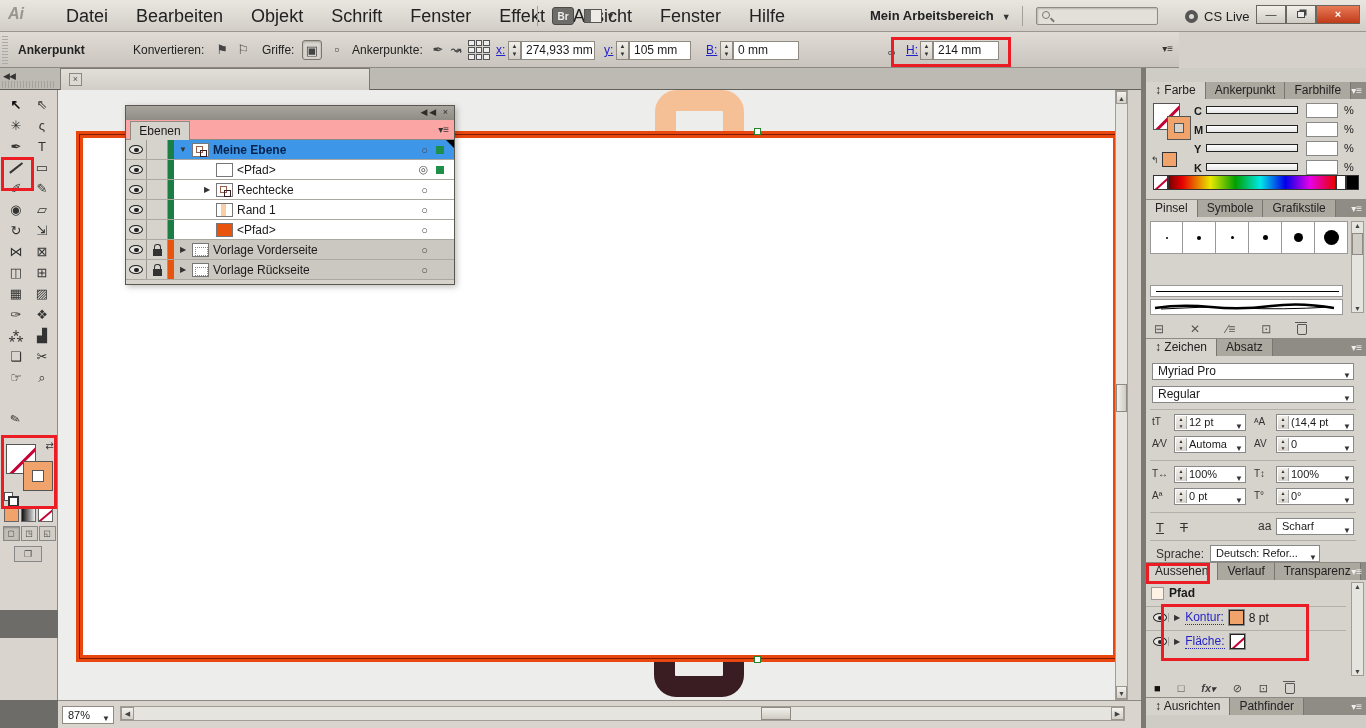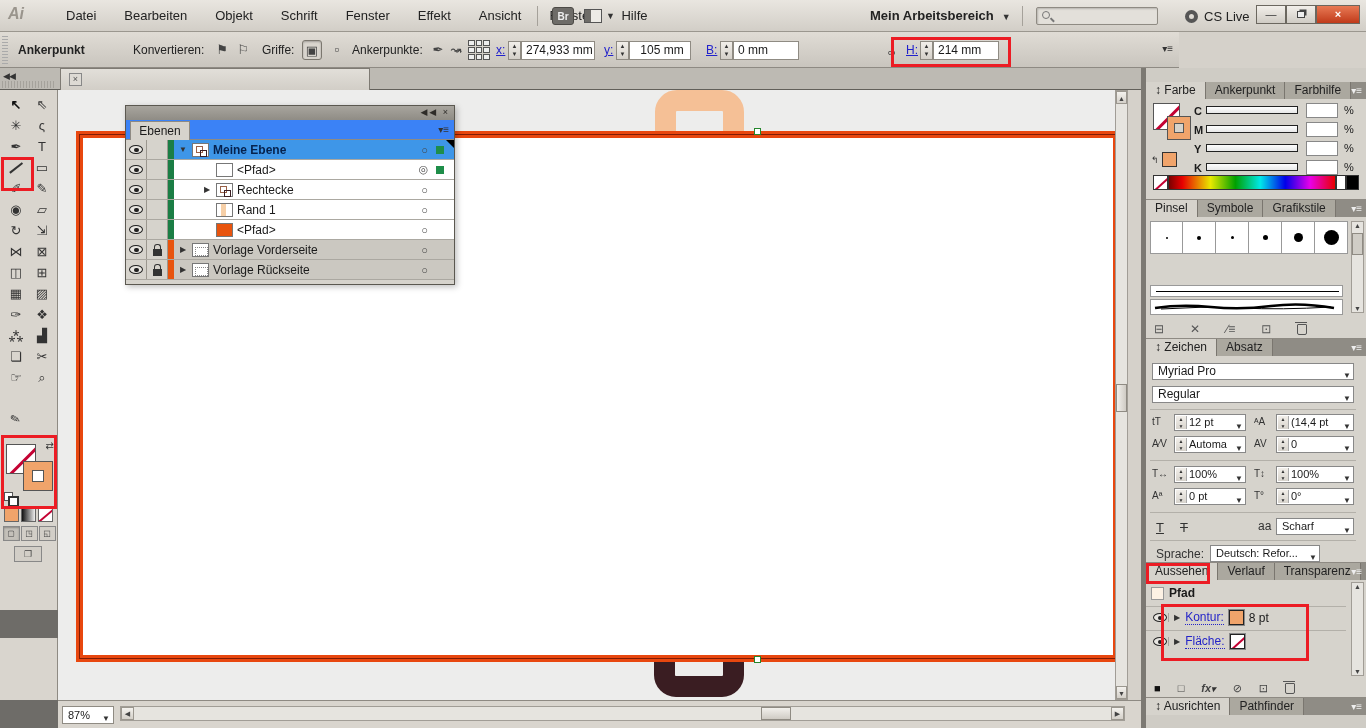--- a/index.html
+++ b/index.html
@@ -4,21 +4,21 @@
 <style>
   * { margin:0; padding:0; box-sizing:border-box; }
   html,body { width:1366px; height:728px; overflow:hidden; }
   body { font-family:"Liberation Sans", sans-serif; font-size:12px; color:#1a1a1a; background:#D5D1CA; position:relative; }
 
   
   #titlebar { position:absolute; left:0; top:0; width:1366px; height:32px;
     background:linear-gradient(#E9E6E0,#D2CEC7); border-bottom:1px solid #9B978F; }
   #ai-logo { position:absolute; left:8px; top:5px; width:30px; height:22px; color:#9A958D; font-weight:bold; font-size:16px; font-style:italic; }
   #menu-items { position:absolute; left:52px; top:0; height:32px; display:flex; align-items:center; }
-  .menu-item { padding:0 14px; font-size:13px; color:#222; height:22px; line-height:22px; }
+  .menu-item { padding:0 14px; font-size:18px; color:#222; height:22px; line-height:22px; }
   #menu-sep { position:absolute; left:537px; top:6px; width:1px; height:20px; background:#A5A19A; }
   #br-btn { position:absolute; left:552px; top:7px; width:22px; height:18px; background:#6E6C68; color:#EEE; font-size:10px; font-weight:bold; text-align:center; line-height:18px; border-radius:3px; border:1px solid #4C4A46; }
   #layout-btn { position:absolute; left:584px; top:8px; width:40px; height:16px; }
   #layout-btn .pane { display:inline-block; width:18px; height:14px; border:1px solid #555; background:#EDEBE6; position:relative; vertical-align:middle; }
   #layout-btn .pane::before { content:""; position:absolute; left:0; top:0; width:6px; height:12px; background:#6E6C68; }
   #layout-btn .car { font-size:9px; color:#333; vertical-align:middle; margin-left:4px; }
   #workspace-switcher { position:absolute; left:870px; top:6px; height:20px; line-height:20px; font-weight:bold; font-size:13px; color:#222; }
   #workspace-switcher .car { font-size:9px; margin-left:8px; }
   #ws-sep { position:absolute; left:1022px; top:6px; width:1px; height:20px; background:#A5A19A; }
   #search-box { position:absolute; left:1036px; top:7px; width:122px; height:18px; background:#E3E0DA; border:1px solid #8F8B83; border-radius:2px; box-shadow:inset 1px 1px 2px rgba(0,0,0,.2); }
@@ -112,21 +112,21 @@
   #zoom-box .car { position:absolute; right:3px; top:4px; font-size:8px; color:#333; }
   #h-scroll { position:absolute; left:62px; top:5px; width:1005px; height:15px; background:#E6E4DF; border:1px solid #A19D96; }
   #h-scroll .arrow { position:absolute; top:0; width:13px; height:13px; background:linear-gradient(#F4F2EE,#D4D0C9); border:1px solid #9B978F; font-size:7px; color:#444; text-align:center; line-height:12px; }
   #h-scroll .thumb { position:absolute; left:640px; top:0; width:30px; height:13px; background:linear-gradient(#F2F0EC,#CFCBC4); border:1px solid #8F8B83; }
   #corner-left { position:absolute; left:0; top:700px; width:58px; height:28px; background:#6E6C68; }
 
   
   #layers-panel { position:absolute; left:125px; top:105px; width:330px; height:180px; border:1px solid #5B5850; background:#D6D3CC; z-index:20; box-shadow:2px 2px 6px rgba(0,0,0,.25); }
   #lp-titlebar { height:14px; background:linear-gradient(#A8A59E,#8F8C85); position:relative; }
   #lp-titlebar .lp-ctl { position:absolute; right:4px; top:1px; font-size:9px; color:#2E2C29; letter-spacing:2px; }
-  #lp-tabs { height:20px; background:#3b82f6; border-bottom:1px solid #8E8A83; position:relative; }
+  #lp-tabs { height:20px; background:#fca5a5; border-bottom:1px solid #8E8A83; position:relative; }
   #lp-tab-active { position:absolute; left:4px; top:1px; width:60px; height:19px; background:#D6D3CC; border:1px solid #8E8A83; border-bottom:none; text-align:center; line-height:18px; font-size:12px; }
   #lp-menu { position:absolute; right:5px; top:4px; font-size:10px; color:#333; }
   #lp-rows { position:relative; }
   .lrow { height:20px; display:flex; border-bottom:1px solid #ABA8A1; position:relative; }
   .lcell { width:21px; border-right:1px solid #9B978F; display:flex; align-items:center; justify-content:center; background:#D6D3CC; }
   .lbar { width:6px; }
   .lmain { flex:1; display:flex; align-items:center; gap:4px; padding-left:4px; position:relative; background:#fff; }
   .lmain.sel { background:#3E96E8; }
   .lmain.tpl { background:#CBC8C1; }
   .lmain .label { font-size:12px; }
@@ -289,21 +289,21 @@
       <span></span>
       <span></span>
       <span></span>
       <span></span>
   </div>
   <div class="cb-label cb-ul" style="left:496px;">x:</div>
   <div class="spin" style="left:508px;">▲<br>▼</div>
   <div class="cb-field" style="left:521px;width:74px;">274,933 mm</div>
   <div class="cb-label cb-ul" style="left:604px;">y:</div>
   <div class="spin" style="left:616px;">▲<br>▼</div>
-  <div class="cb-field" style="left:629px;width:62px;text-align:center;">105 mm</div>
+  <div class="cb-field" style="left:629px;width:62px;">105 mm</div>
   <div class="cb-label cb-ul" style="left:706px;">B:</div>
   <div class="spin" style="left:720px;">▲<br>▼</div>
   <div class="cb-field" style="left:733px;width:66px;">0 mm</div>
   <div class="cb-iconbtn" style="left:882px;top:10px;font-size:11px;">∞</div>
   <div class="cb-label cb-ul" style="left:906px;">H:</div>
   <div class="spin" style="left:920px;">▲<br>▼</div>
   <div class="cb-field" style="left:933px;width:66px;">214 mm</div>
   <div id="cb-menu">▾≡</div>
 </div>
 

